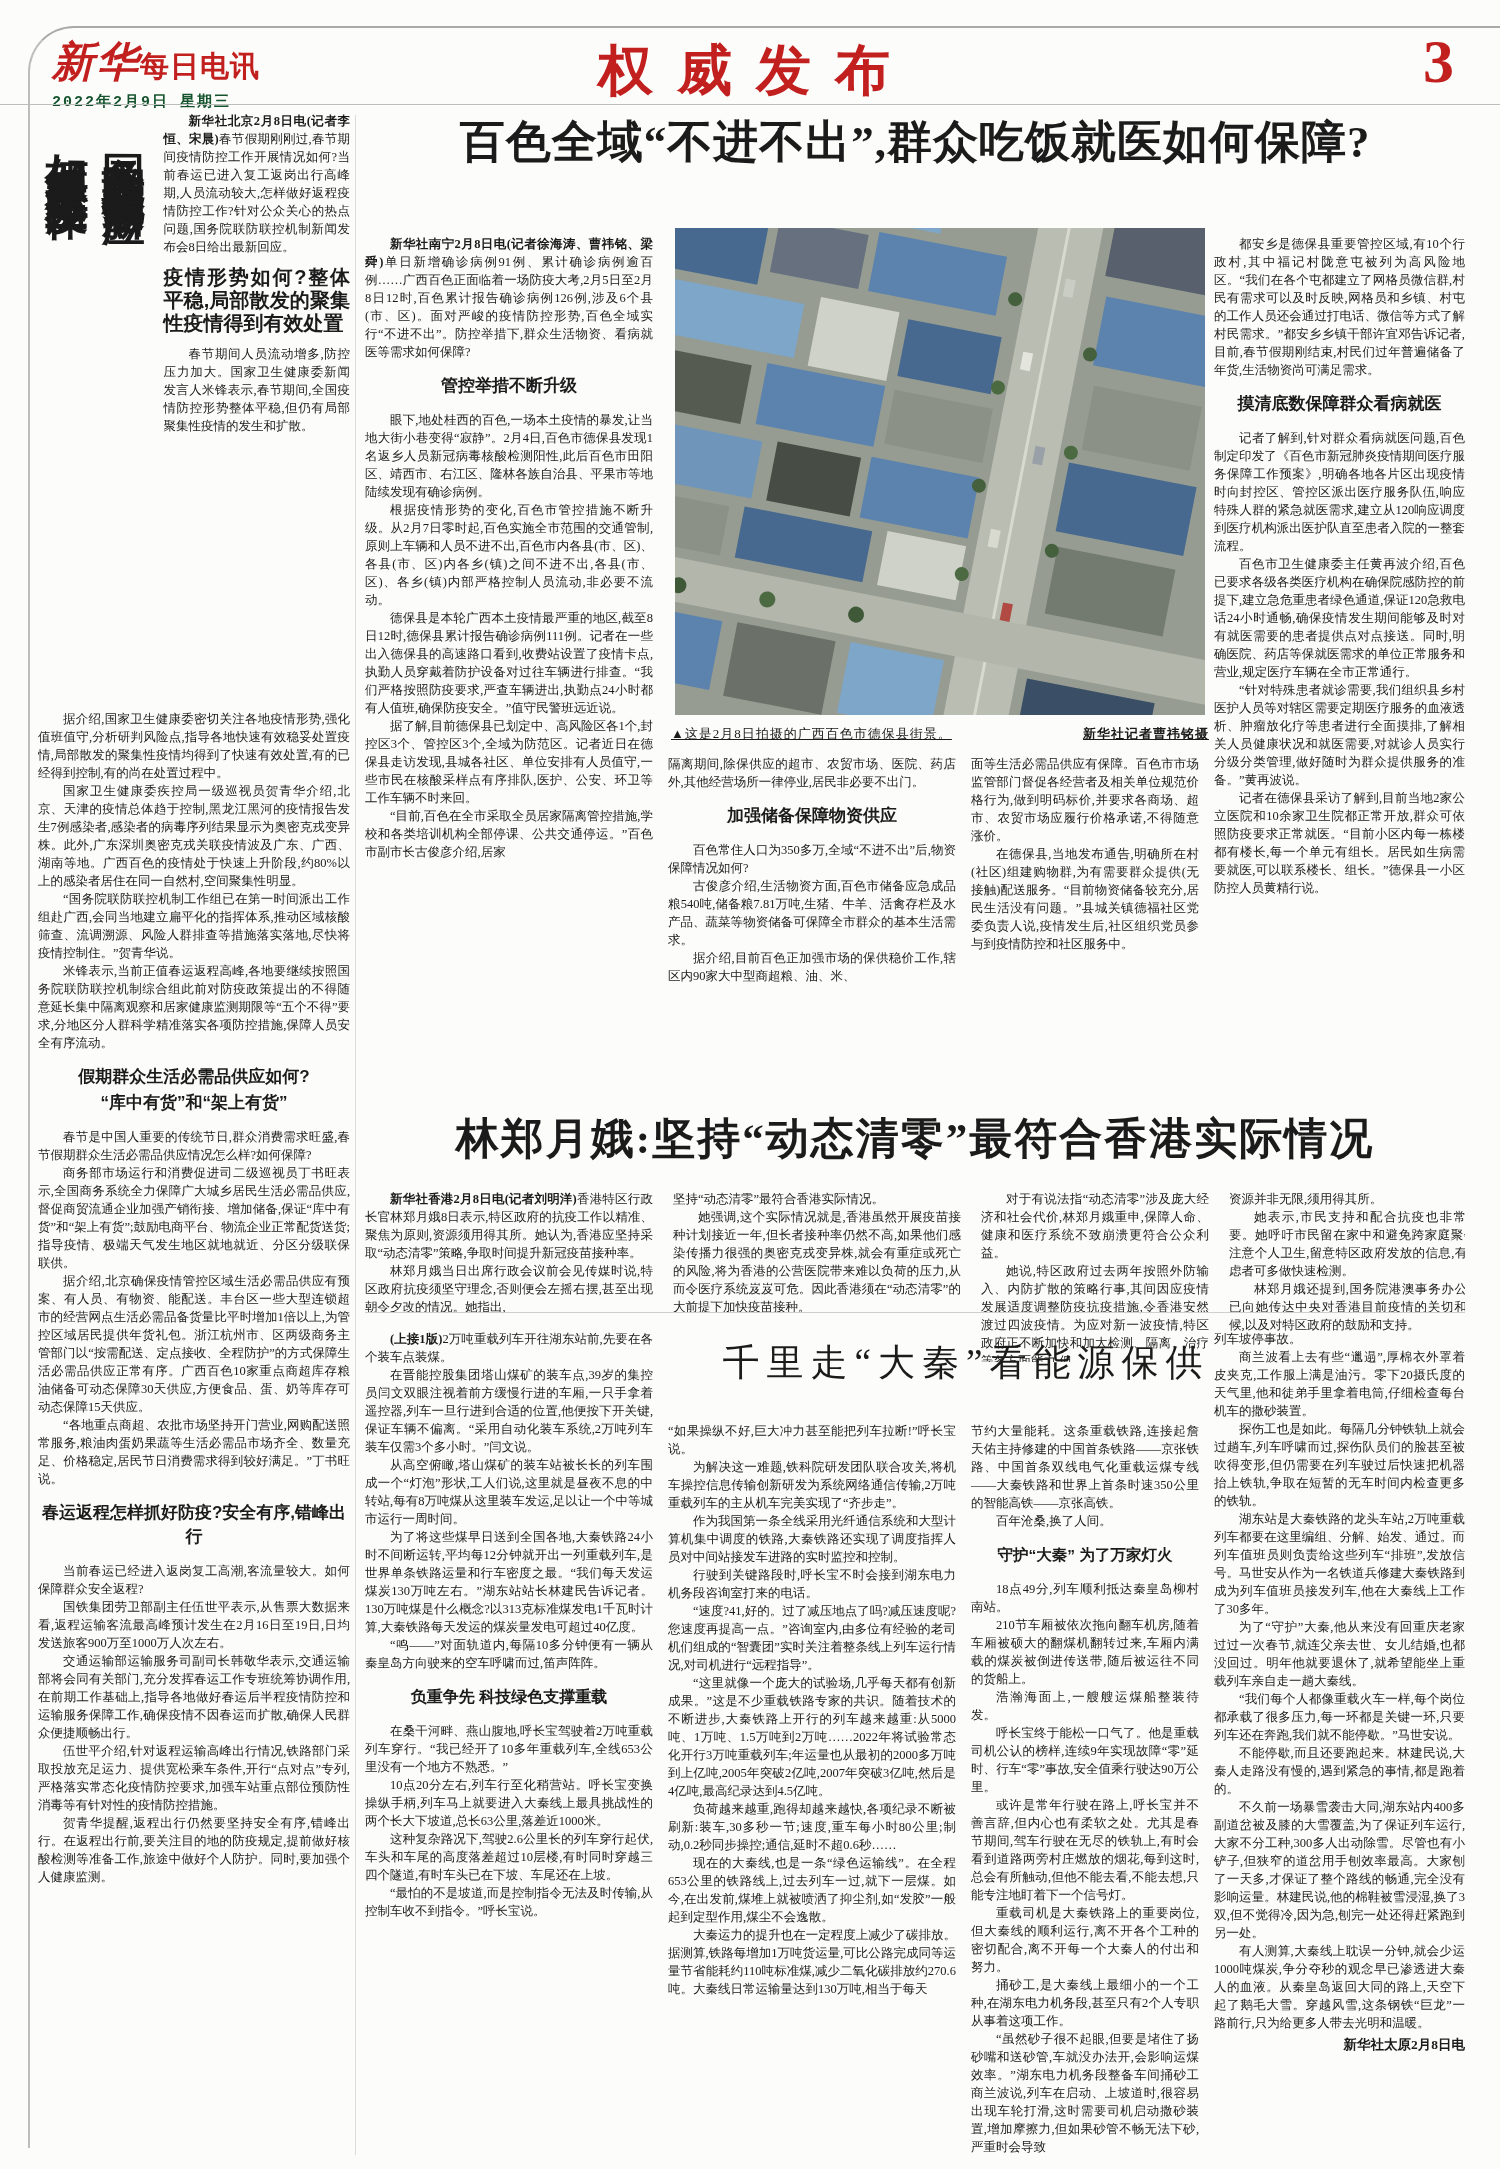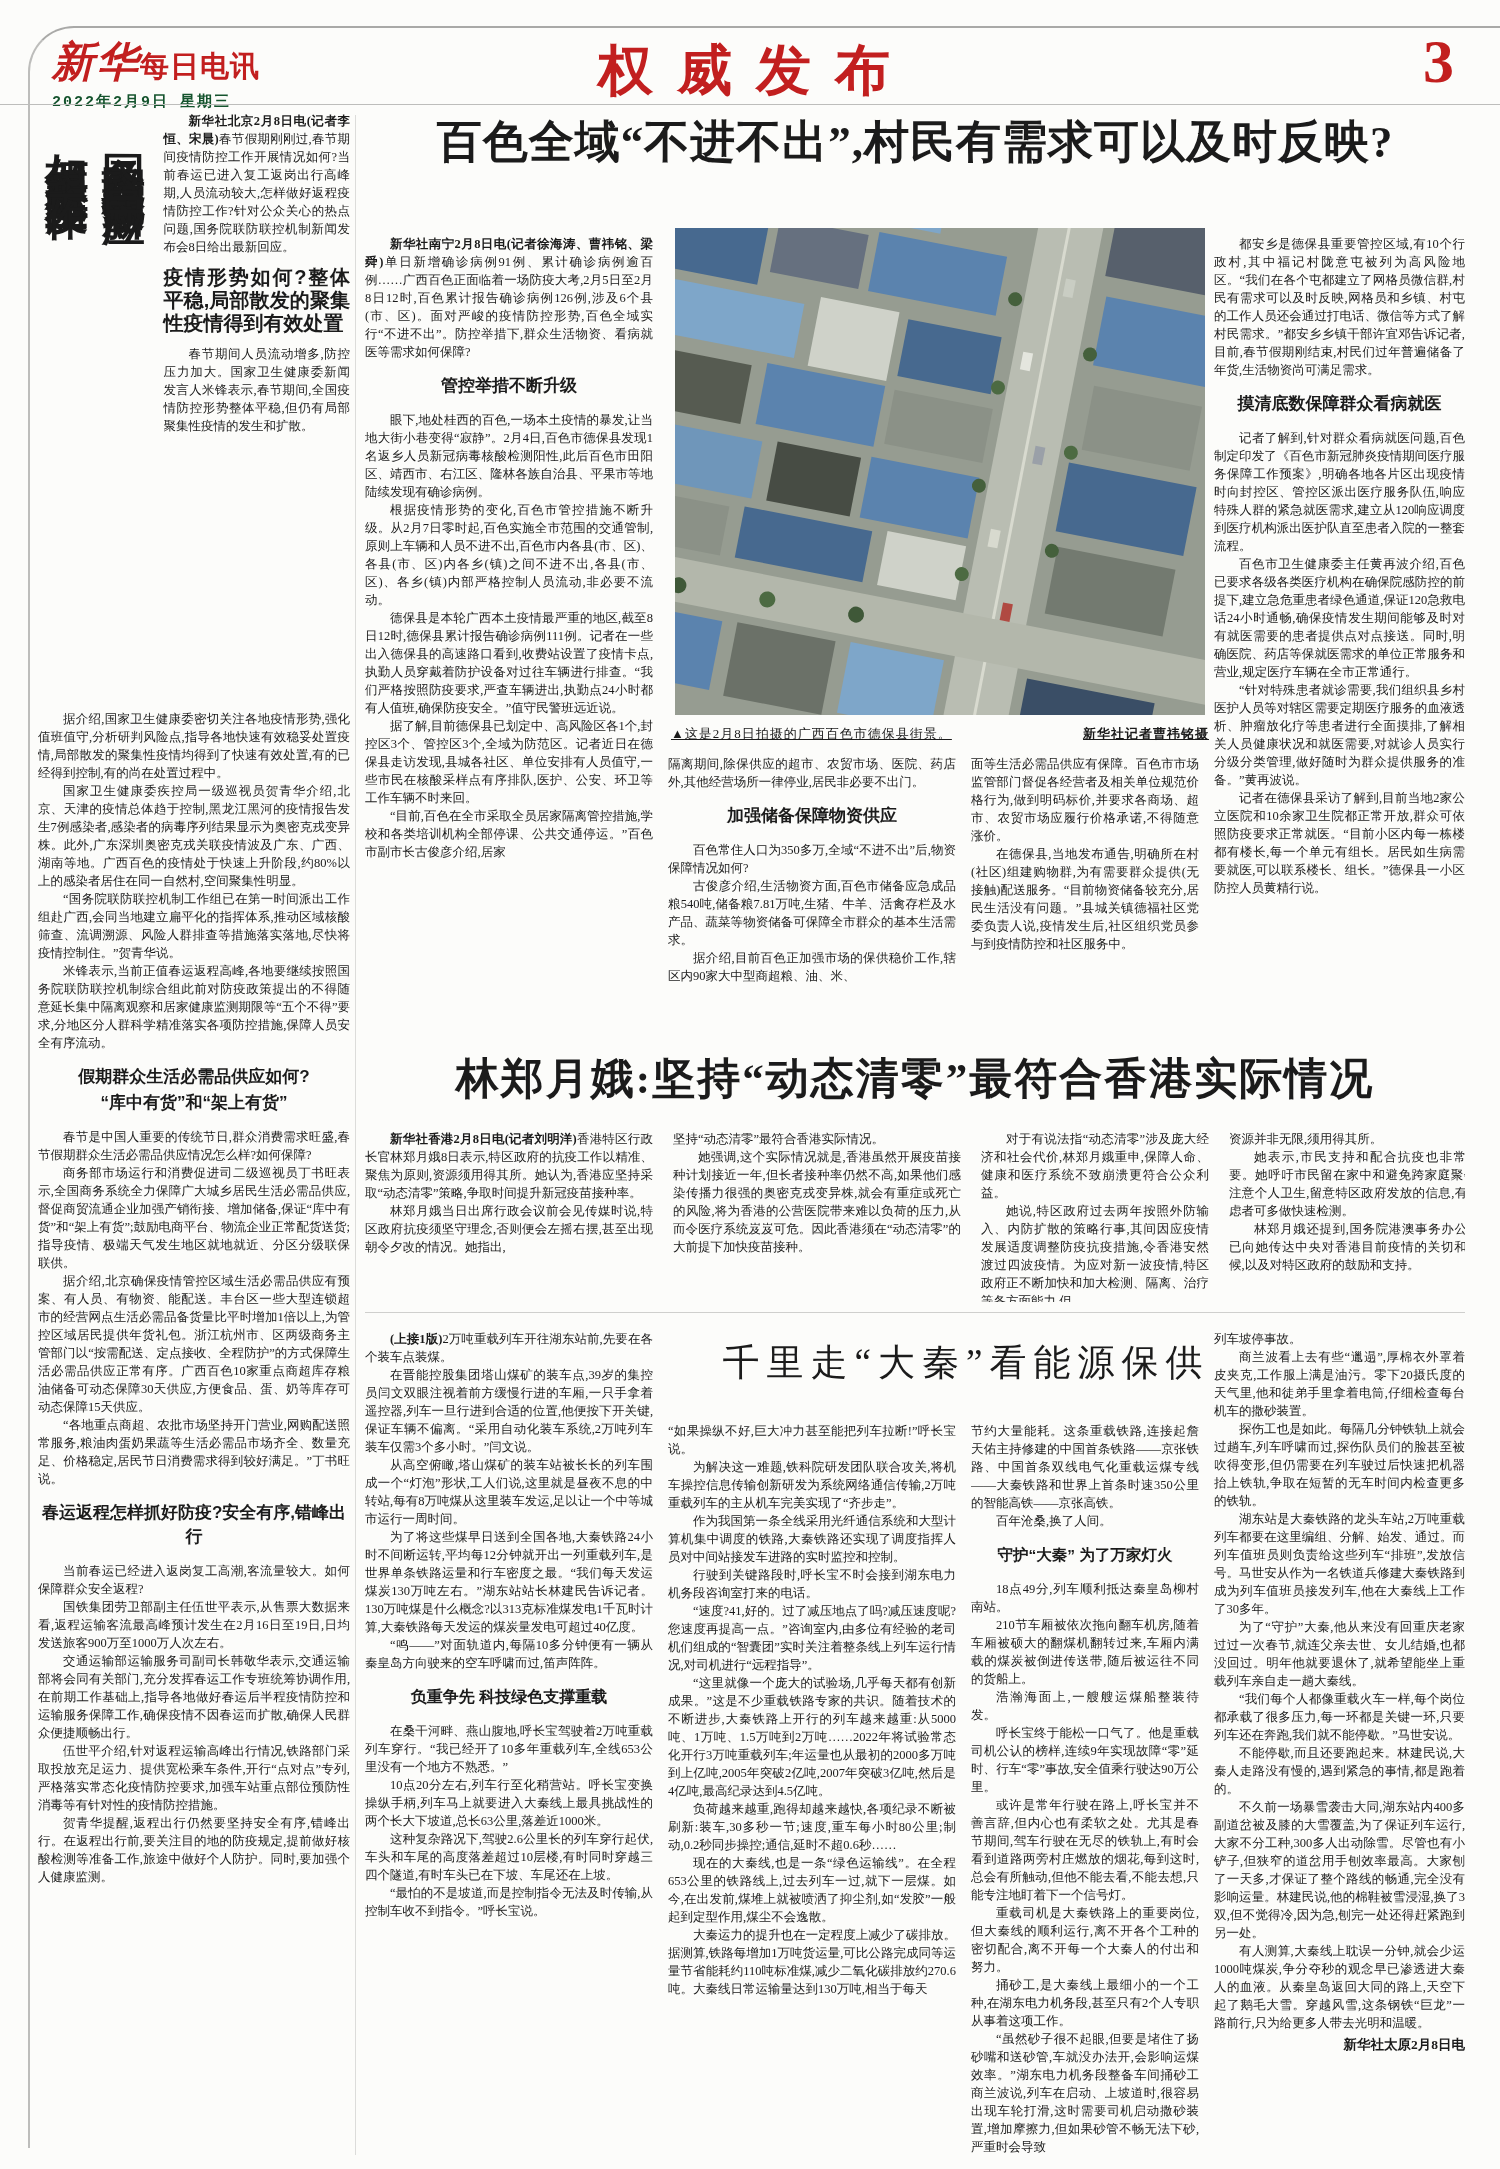--- a/index.html
+++ b/index.html
@@ -98,21 +98,21 @@
       <p class="subc">春运返程怎样抓好防疫?安全有序,错峰出行</p>
       <p class="p">当前春运已经进入返岗复工高潮,客流量较大。如何保障群众安全返程?</p>
       <p class="p">国铁集团劳卫部副主任伍世平表示,从售票大数据来看,返程运输客流最高峰预计发生在2月16日至19日,日均发送旅客900万至1000万人次左右。</p>
       <p class="p">交通运输部运输服务司副司长韩敬华表示,交通运输部将会同有关部门,充分发挥春运工作专班统筹协调作用,在前期工作基础上,指导各地做好春运后半程疫情防控和运输服务保障工作,确保疫情不因春运而扩散,确保人民群众便捷顺畅出行。</p>
       <p class="p">伍世平介绍,针对返程运输高峰出行情况,铁路部门采取投放充足运力、提供宽松乘车条件,开行“点对点”专列,严格落实常态化疫情防控要求,加强车站重点部位预防性消毒等有针对性的疫情防控措施。</p>
       <p class="p">贺青华提醒,返程出行仍然要坚持安全有序,错峰出行。在返程出行前,要关注目的地的防疫规定,提前做好核酸检测等准备工作,旅途中做好个人防护。同时,要加强个人健康监测。</p>
     </div>
   </div>
 
   <div class="main" style="top:112px;height:938px;">
-    <div class="headline1">百色全域“不进不出”,村民有需求可以及时反映?</div>
+    <div class="headline1">百色全域“不进不出”,群众吃饭就医如何保障?</div>
 
     <div class="photo">
       <svg width="530" height="487" viewBox="0 0 530 487" xmlns="http://www.w3.org/2000/svg">
         <rect width="530" height="487" fill="#969c91"></rect>
         <g transform="rotate(11 265 243)">
           <rect x="315" y="-80" width="64" height="650" fill="#b9bdb2"></rect>
           <rect x="344" y="-80" width="3" height="650" fill="#d8dacf"></rect>
           <rect x="-80" y="378" width="700" height="44" fill="#b3b7ab"></rect>
           <rect x="-60" y="-70" width="120" height="90" fill="#5b83ae"></rect>
           <rect x="70" y="-60" width="150" height="70" fill="#7ea6c9"></rect>
@@ -189,21 +189,21 @@
         <p class="p">都安乡是德保县重要管控区域,有10个行政村,其中福记村陇意屯被列为高风险地区。“我们在各个屯都建立了网格员微信群,村民有需求可以及时反映,网格员和乡镇、村屯的工作人员还会通过打电话、微信等方式了解村民需求。”都安乡乡镇干部许宜邓告诉记者,目前,春节假期刚结束,村民们过年普遍储备了年货,生活物资尚可满足需求。</p>
         <p class="subc">摸清底数保障群众看病就医</p>
         <p class="p">记者了解到,针对群众看病就医问题,百色制定印发了《百色市新冠肺炎疫情期间医疗服务保障工作预案》,明确各地各片区出现疫情时向封控区、管控区派出医疗服务队伍,响应特殊人群的紧急就医需求,建立从120响应调度到医疗机构派出医护队直至患者入院的一整套流程。</p>
         <p class="p">百色市卫生健康委主任黄再波介绍,百色已要求各级各类医疗机构在确保院感防控的前提下,建立急危重患者绿色通道,保证120急救电话24小时通畅,确保疫情发生期间能够及时对有就医需要的患者提供点对点接送。同时,明确医院、药店等保就医需求的单位正常服务和营业,规定医疗车辆在全市正常通行。</p>
         <p class="p">“针对特殊患者就诊需要,我们组织县乡村医护人员等对辖区需要定期医疗服务的血液透析、肿瘤放化疗等患者进行全面摸排,了解相关人员健康状况和就医需要,对就诊人员实行分级分类管理,做好随时为群众提供服务的准备。”黄再波说。</p>
         <p class="p">记者在德保县采访了解到,目前当地2家公立医院和10余家卫生院都正常开放,群众可依照防疫要求正常就医。“目前小区内每一栋楼都有楼长,每一个单元有组长。居民如生病需要就医,可以联系楼长、组长。”德保县一小区防控人员黄精行说。</p>
       </div>
     </div>
   </div>
 
-  <div class="main" style="top:1050px;height:260px;">
+  <div class="main" style="top:1110px;height:260px;">
     <div class="headline2">林郑月娥:坚持“动态清零”最符合香港实际情况</div>
     <div class="lz-body">
       <div class="colw1">
         <p class="p"><span class="bl">新华社香港2月8日电</span><span class="bl">(记者刘明洋)</span><span>香港特区行政长官林郑月娥8日表示,特区政府的抗疫工作以精准、聚焦为原则,资源须用得其所。她认为,香港应坚持采取“动态清零”策略,争取时间提升新冠疫苗接种率。</span></p>
         <p class="p">林郑月娥当日出席行政会议前会见传媒时说,特区政府抗疫须坚守理念,否则便会左摇右摆,甚至出现朝令夕改的情况。她指出,</p>
       </div>
       <div class="colw2">
         <p class="p" style="text-indent:0;">坚持“动态清零”最符合香港实际情况。</p>
         <p class="p">她强调,这个实际情况就是,香港虽然开展疫苗接种计划接近一年,但长者接种率仍然不高,如果他们感染传播力很强的奥密克戎变异株,就会有重症或死亡的风险,将为香港的公营医院带来难以负荷的压力,从而令医疗系统岌岌可危。因此香港须在“动态清零”的大前提下加快疫苗接种。</p>
       </div>

